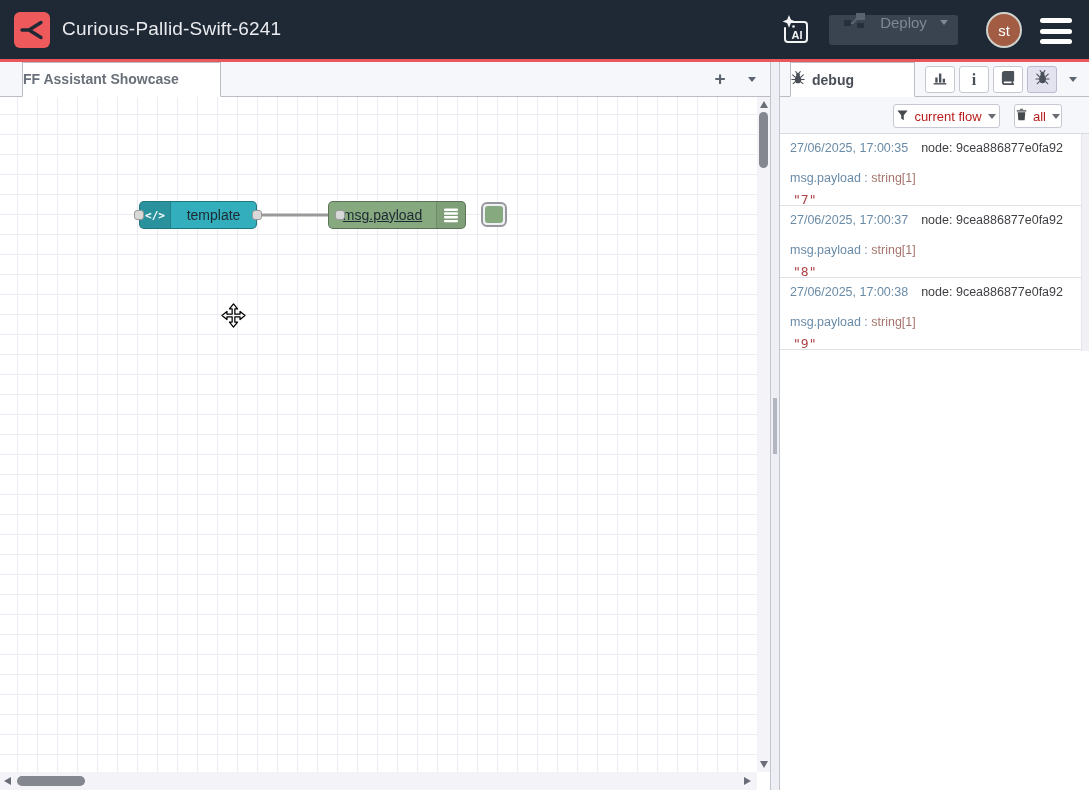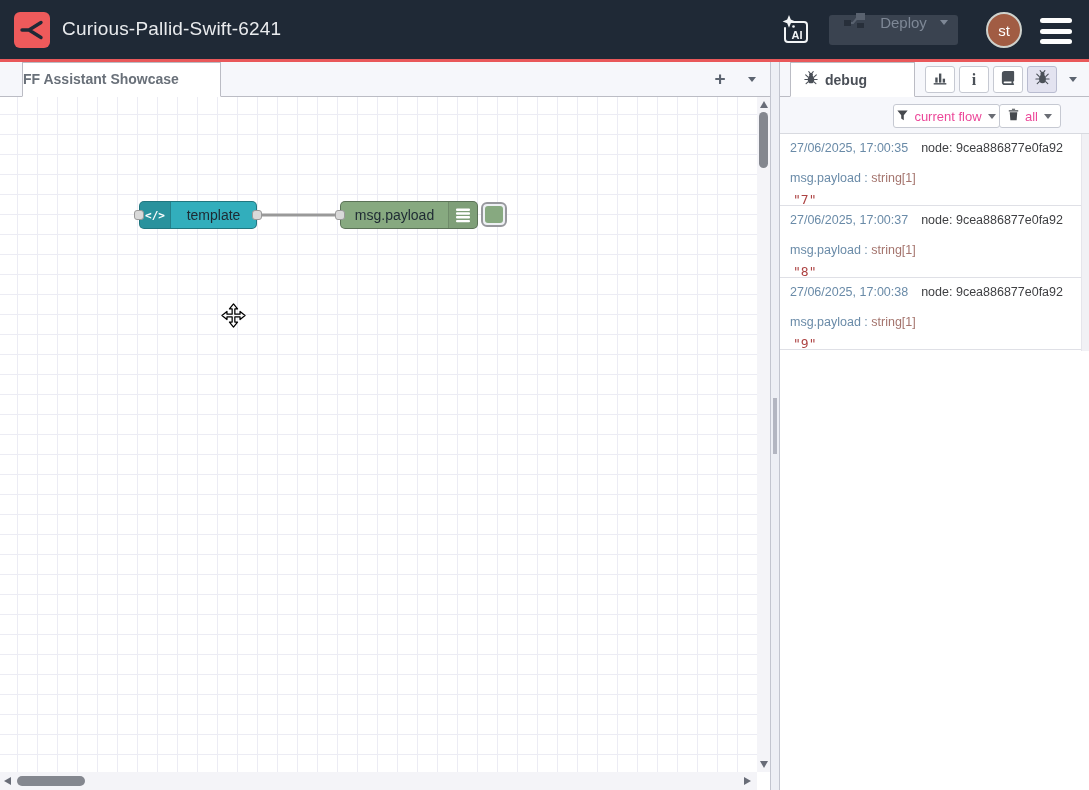--- a/index.html
+++ b/index.html
@@ -64,21 +64,21 @@
     background-image:linear-gradient(to right,#ececf4 1px,transparent 1px),
                      linear-gradient(to bottom,#ececf4 1px,transparent 1px);
     background-size:20px 20px;background-position:-3px -3px;
   }
   .wire-svg{position:absolute;left:0;top:0;width:100%;height:100%;}
   .node{
     position:absolute;height:28px;border-radius:5px;border:1px solid rgba(0,0,0,.32);
     box-sizing:border-box;display:flex;align-items:stretch;font-size:14px;color:#1e2a33;cursor:move;
   }
   .node-template{left:139px;top:104px;width:118px;background:#32aebc;}
-  .node-debug{left:340px;top:104px;width:138px;background:#87a980;}
+  .node-debug{left:328px;top:104px;width:138px;background:#87a980;text-decoration:underline;}
   .node-icon-left{
     width:30px;background:rgba(0,0,0,.16);border-right:1px solid rgba(0,0,0,.12);
     border-radius:4px 0 0 4px;display:flex;align-items:center;justify-content:center;
     color:#fff;font-weight:bold;font-size:11px;font-family:"DejaVu Sans Mono",monospace;
   }
   .node-icon-right{
     width:28px;background:rgba(0,0,0,.06);border-left:1px solid rgba(0,0,0,.12);
     border-radius:0 4px 4px 0;display:flex;align-items:center;justify-content:center;
   }
   .node-label{flex:1;display:flex;align-items:center;justify-content:center;white-space:nowrap;}
@@ -103,41 +103,41 @@
   .arr-left{left:4px;top:4.5px;border-top:4.5px solid transparent;border-bottom:4.5px solid transparent;border-right:7px solid #696d78;}
   .arr-right{right:6px;top:4.5px;border-top:4.5px solid transparent;border-bottom:4.5px solid transparent;border-left:7px solid #696d78;}
   
   .side-tabbar{
     position:absolute;left:0;top:0;right:0;height:35px;background:#f6f7fb;
     border-bottom:1px solid #bbbcc4;box-sizing:border-box;
   }
   .side-tab{
     position:absolute;left:10px;top:0;width:125px;height:35px;box-sizing:border-box;
     background:#fff;border:1px solid #bbbcc4;border-bottom:1px solid #fff;z-index:2;
-    display:flex;align-items:center;gap:7px;padding-left:13px;
+    display:flex;align-items:center;gap:7px;
     font-weight:bold;color:#4a4f57;font-size:14px;
   }
   .tool-btn{
     position:absolute;top:4px;width:30px;height:27px;background:#fff;border:1px solid #c6c9d2;
     border-radius:3px;box-sizing:border-box;display:flex;align-items:center;justify-content:center;
     color:#4b5158;cursor:pointer;
   }
   .tool-btn.active{background:#e3e3f0;border-color:#b9bcd0;}
   .side-tab-caret{position:absolute;right:12px;top:15px;color:#5c6470;cursor:pointer;}
   .side-toolbar{
     position:absolute;left:0;top:35px;right:0;height:37px;background:#f6f7fb;
     border-bottom:1px solid #d8dae0;box-sizing:border-box;
   }
   .mini-btn{
     position:absolute;top:7px;height:24px;background:#fff;border:1px solid #c6c9d2;border-radius:3px;
     box-sizing:border-box;display:flex;align-items:center;justify-content:center;gap:6px;
-    font-size:13px;color:#ec4899;cursor:pointer;
+    font-size:13px;color:#b91c1c;cursor:pointer;
   }
   .btn-filter{left:113px;width:107px;}
-  .btn-clear{left:219px;width:62px;}
+  .btn-clear{left:234px;width:48px;}
   .mini-btn .caret{color:#6a6d74;}
   .messages{position:absolute;left:0;top:72px;right:0;bottom:0;background:#fff;}
   .msg-gutter{position:absolute;right:0;top:0;width:7px;height:217px;background:#f1f1f5;border-left:1px solid #e5e5eb;}
   .msg{
     height:72px;box-sizing:border-box;border-bottom:1px solid #dfe0e6;
     padding:7px 18px 16px 10px;margin-right:7px;cursor:default;
   }
   .m-head{font-size:12.5px;color:#6a8ba8;}
   .m-node{color:#3e3f42;margin-left:13px;}
   .m-meta{margin-top:16px;font-size:12.5px;color:#6a8ba8;}

